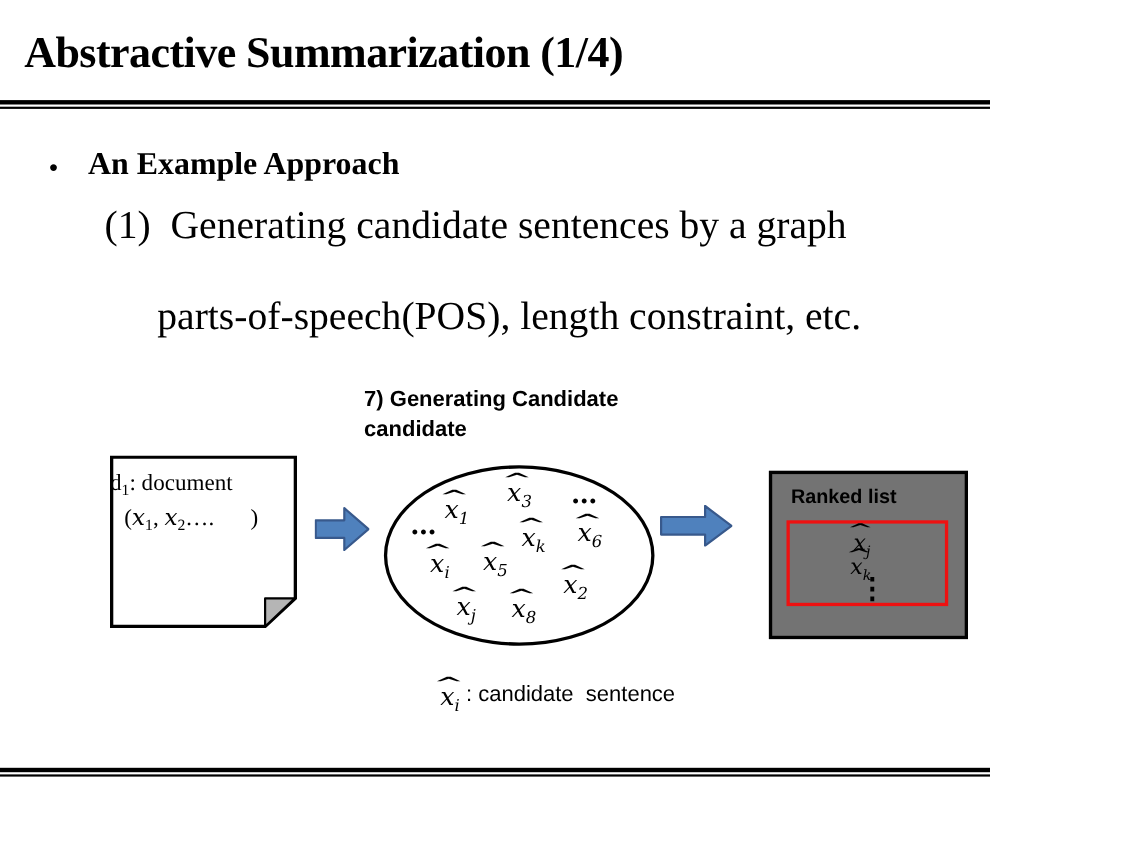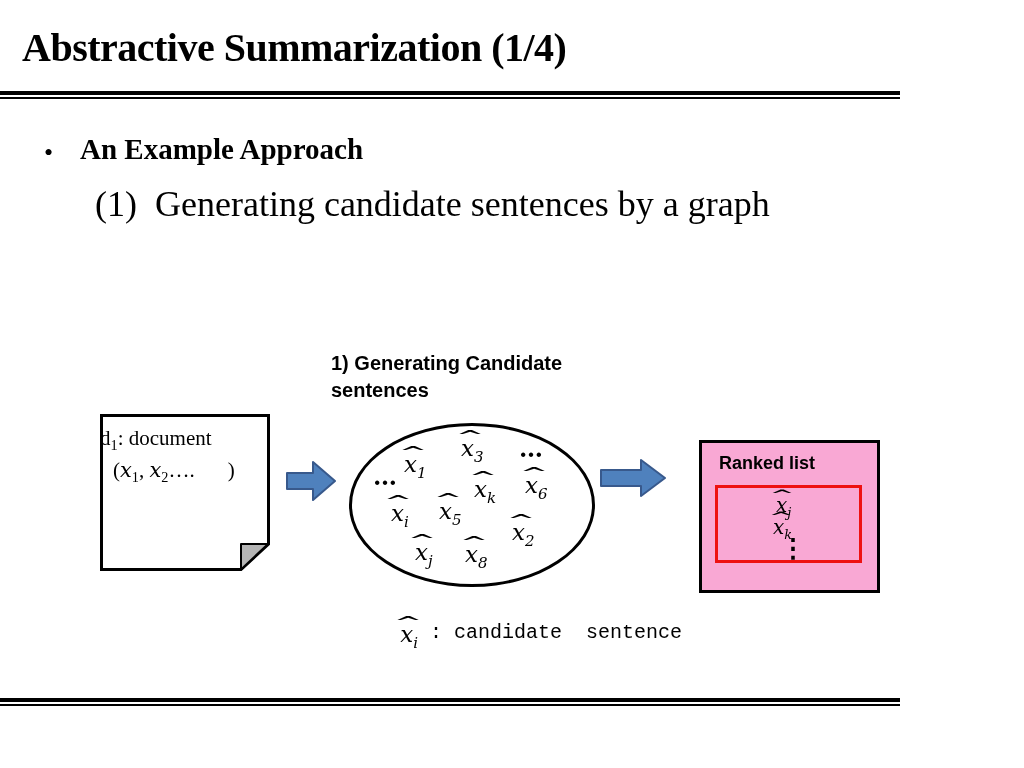--- a/index.html
+++ b/index.html
@@ -23,42 +23,43 @@
   .mx{position:absolute;font-family:"DejaVu Serif",serif;font-style:italic;font-size:23px;line-height:1;}
   .mx .hat{position:absolute;left:42%;top:-9px;transform:translateX(-50%) scale(2.1,0.95);
            font-size:16px;font-style:normal;font-weight:bold;}
   .mx sub{font-size:15px;}
   .mx.rel{position:relative;display:inline-block;top:2px;}
   .mdots{position:absolute;font-family:"DejaVu Serif",serif;font-size:24px;font-weight:bold;line-height:1;}
   
   .ellipse{position:absolute;left:0;top:0;width:100%;height:100%;border:3px solid #000;border-radius:50%;
            background:#fff;box-sizing:border-box;}
   
-  .rankbox{left:699px;top:428px;width:181px;height:153px;border:3px solid #000;box-sizing:border-box;background:#f9a8d4;margin-top:12px;}
+  .rankbox{left:699px;top:428px;width:181px;height:153px;border:3px solid #000;box-sizing:border-box;background:#737373;}
   .ranktitle{left:17px;top:10px;font-family:"Liberation Sans",sans-serif;font-weight:bold;font-size:18px;white-space:pre;}
   .redbox{left:13px;top:42px;width:147px;height:78px;border:3px solid #ee1111;box-sizing:border-box;}
   .vdots{left:78px;top:94px;font-size:26px;font-weight:bold;line-height:0.9;font-family:"DejaVu Serif",serif;}
   
   .caption{left:378px;top:598px;font-family:"Liberation Sans",sans-serif;font-size:20px;white-space:pre;}
-  .caption .rest{position:relative;top:-2px;font-family:Liberation Mono, monospace;}
+  .caption .rest{position:relative;top:-2px;}
 </style>
 </head>
 <body>
 
 <div class="page">
 
   <div class="abs title">Abstractive Summarization (1/4)</div>
   <div class="abs rule" style="top:91px;height:4px;"></div>
   <div class="abs rule" style="top:97px;height:2px;"></div>
 
   <div class="abs bullet-dot">•</div>
   <div class="abs heading">An Example Approach</div>
   <div class="abs btext" style="left:95px;top:183px;">(1)  Generating candidate sentences by a graph</div>
+  <div class="abs btext" style="left:143px;top:266px;">parts-of-speech(POS), length constraint, etc.</div>
 
-  <div class="abs slabel" style="left:331px;top:350px;"><span>1) Generating Candidate</span><br><span>sentences</span></div>
+  <div class="abs slabel" style="left:331px;top:350px;"><span>7) Generating Candidate</span><br><span>candidate</span></div>
 
   <div class="abs" style="left:100px;top:414px;width:170px;height:157px;">
     <svg width="170" height="157" viewBox="0 0 170 157">
       <path d="M1.5,1.5 H168.5 V130 L141,155.5 H1.5 Z" fill="#ffffff" stroke="#000000" stroke-width="3"></path>
       <path d="M141,130 H168 L141,155.5 Z" fill="#b5b5b5" stroke="#000000" stroke-width="2" stroke-linejoin="round"></path>
     </svg>
     <div class="abs doctext" style="left:0;top:12px;width:170px;text-align:left;"><span>d</span><sub>1</sub><span>: document</span></div>
     <div class="abs doctext" style="left:13px;top:44px;text-align:right;"><span>(</span><i>x</i><sub>1</sub><span>, </span><i>x</i><sub>2</sub><span>….</span><span style="margin-left:33px;">)</span></div>
   </div>
 

